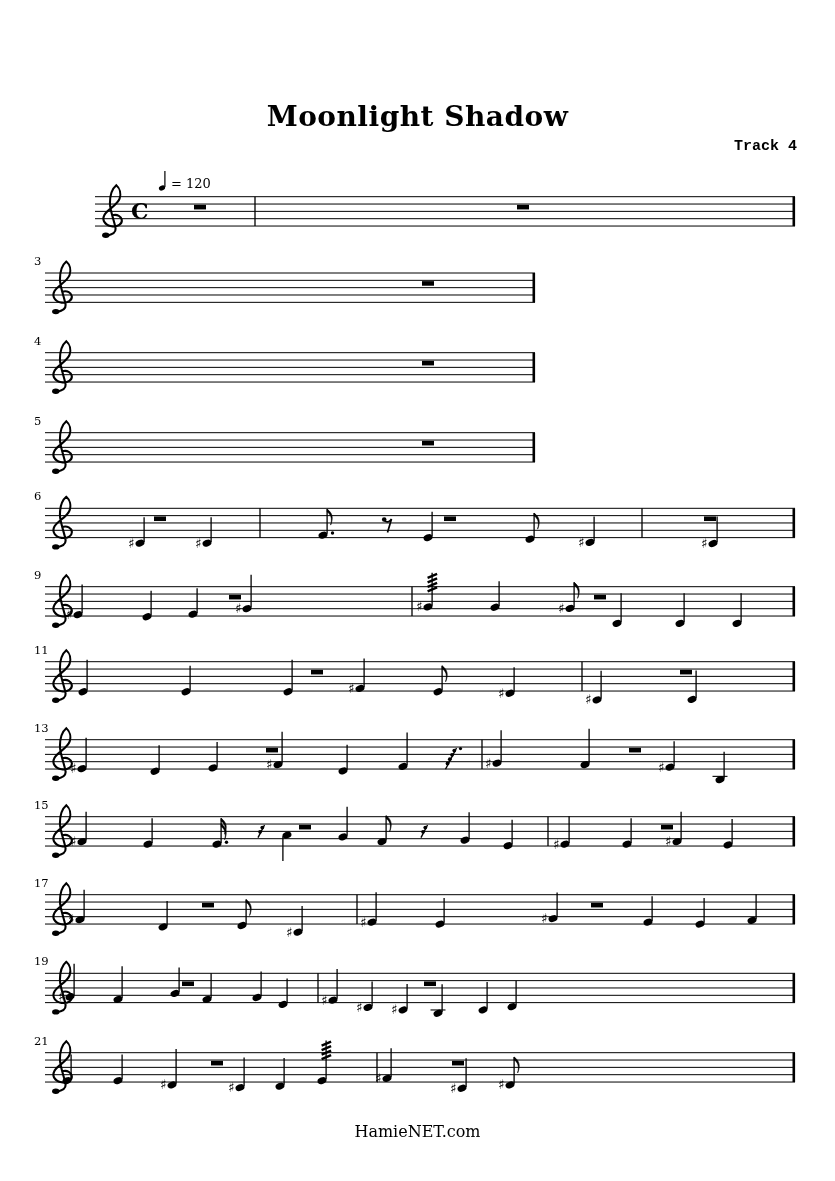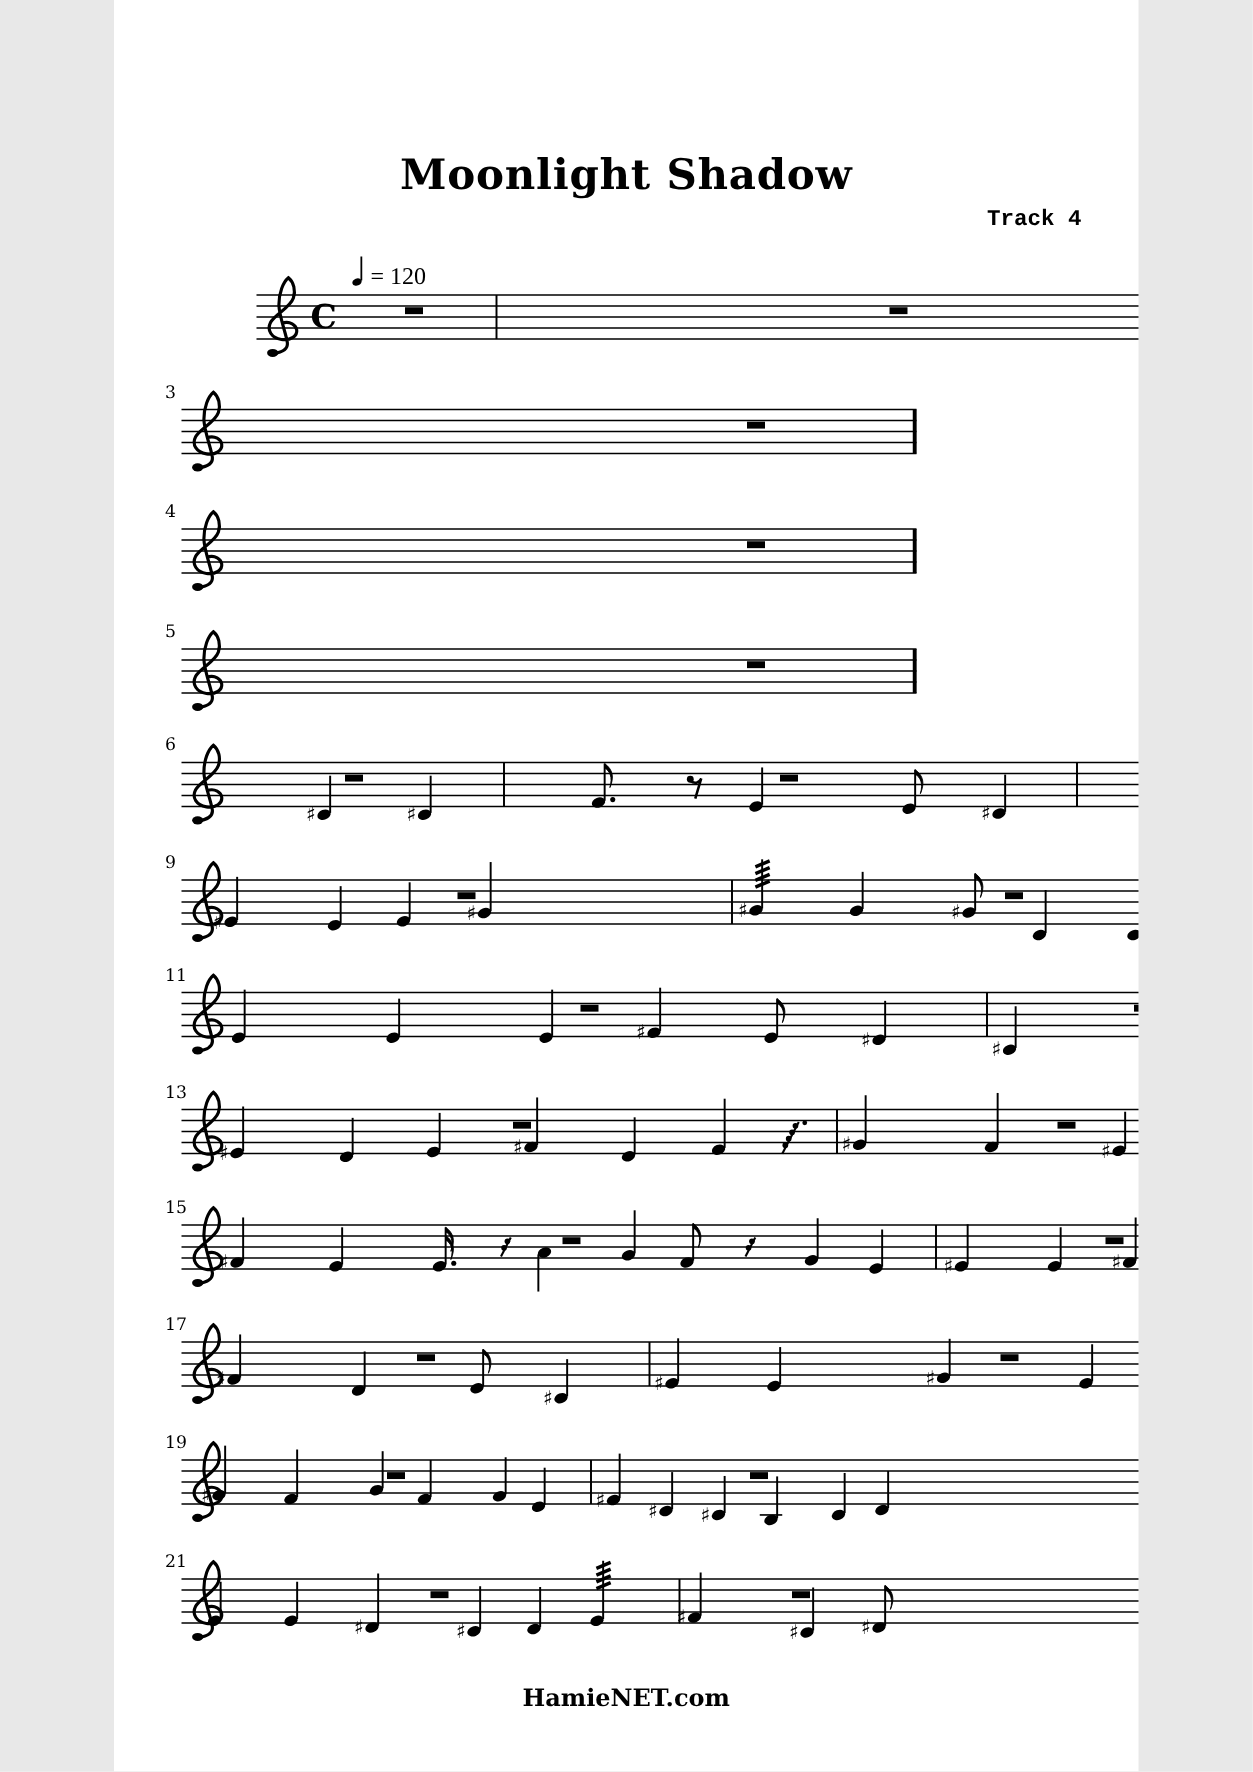--- a/index.html
+++ b/index.html
@@ -1,23 +1,23 @@
 <!DOCTYPE html>
 <html><head>
 <meta charset="utf-8">
 <style>
   html,body{margin:0;padding:0;background:#e8e8e8;}
-  .page{position:relative;width:683px;height:1181px;background:#ffffff;margin:0 auto;
+  .page{position:relative;width:835px;height:1181px;background:#ffffff;margin:0 auto;
         font-family:"DejaVu Serif", serif;color:#000;overflow:hidden;}
   .title{position:absolute;left:0;right:0;top:100px;text-align:center;
          font-size:28px;font-weight:bold;letter-spacing:0.5px;}
   .track{position:absolute;right:38px;top:138px;font-size:15px;font-weight:bold;font-family:Liberation Mono, monospace;}
-  .tempo{position:absolute;left:171px;top:176px;font-size:16px;font-family:Liberation Serif, serif;}
+  .tempo{position:absolute;left:171px;top:176px;font-size:13px;}
   .footer{position:absolute;left:0;right:0;top:1122px;text-align:center;
-          font-size:16px;font-weight:bold;}
+          font-size:16px;font-weight:normal;}
   svg.score{position:absolute;left:0;top:0;}
 </style>
 </head>
 <body>
 
 <div class="page">
   <div class="title">Moonlight Shadow</div>
   <div class="track">Track 4</div>
   <svg class="score" id="score" width="835" height="1181" viewBox="0 0 835 1181">
       <g>

